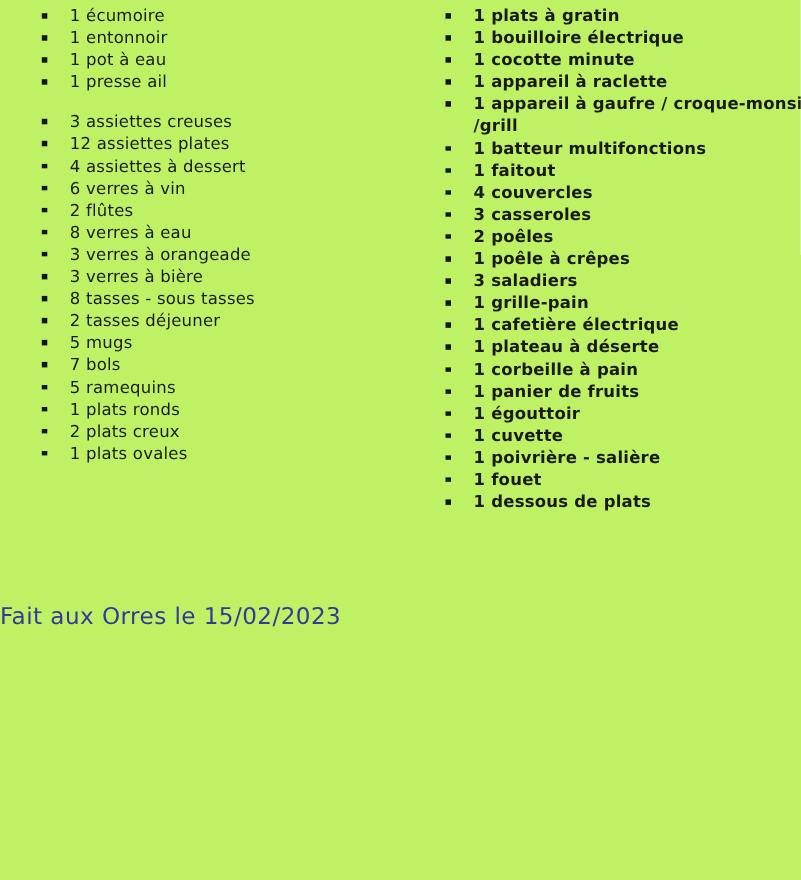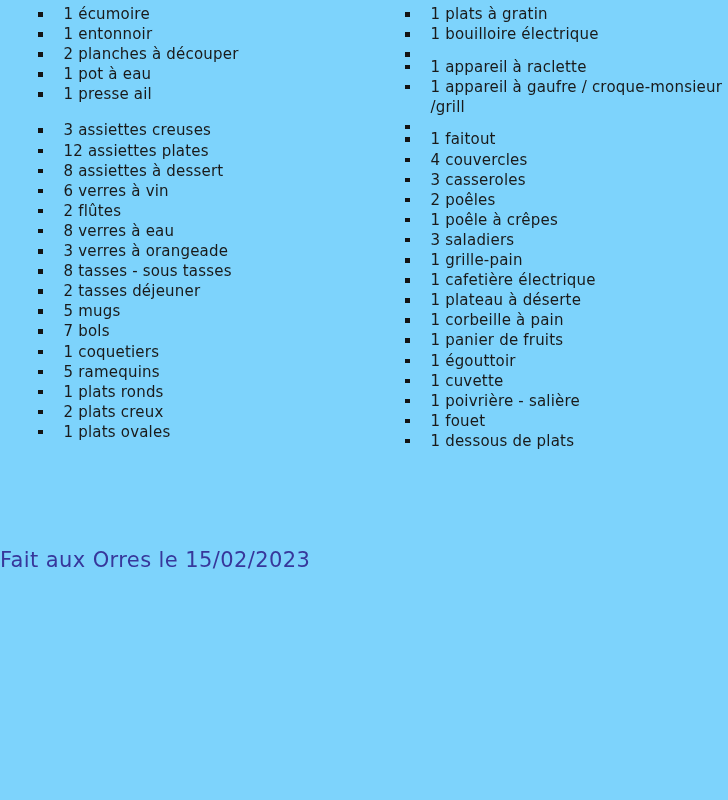--- a/index.html
+++ b/index.html
@@ -4,31 +4,31 @@
 <style>
   html, body {
     margin: 0;
     padding: 0;
     background: #ffffff;
   }
   .page {
     position: relative;
     width: 728px;
     height: 800px;
-    background: #7dd3fc;
+    background: #bef264;
     font-family: "DejaVu Sans", "Liberation Sans", sans-serif;
     color: #1a1a1a;
     overflow: hidden;
   }
   .col {
     position: absolute;
     top: 4px;
   }
   .col-left  { left: 38px;  width: 330px; }
-  .col-right { left: 405px; width: 315px; }
+  .col-right { left: 405px; width: 315px; font-weight: bold; }
   ul.item-list {
     list-style: none;
     margin: 0;
     padding: 0;
   }
   ul.item-list + ul.item-list {
     margin-top: 16px; 
   }
   li.row {
     display: flex;
@@ -69,79 +69,75 @@
         <li class="row">
           <span class="bullet"></span>
           <span class="item-text">1 écumoire</span>
         </li>
         <li class="row">
           <span class="bullet"></span>
           <span class="item-text">1 entonnoir</span>
         </li>
         <li class="row">
           <span class="bullet"></span>
-          <span class="item-text">2 planches à découper</span>
-        </li>
-        <li class="row">
-          <span class="bullet"></span>
           <span class="item-text">1 pot à eau</span>
         </li>
         <li class="row">
           <span class="bullet"></span>
           <span class="item-text">1 presse ail</span>
         </li>
       </ul>
     <ul class="item-list">
         <li class="row">
           <span class="bullet"></span>
           <span class="item-text">3 assiettes creuses</span>
         </li>
         <li class="row">
           <span class="bullet"></span>
           <span class="item-text">12 assiettes plates</span>
         </li>
         <li class="row">
           <span class="bullet"></span>
-          <span class="item-text">8 assiettes à dessert</span>
+          <span class="item-text">4 assiettes à dessert</span>
         </li>
         <li class="row">
           <span class="bullet"></span>
           <span class="item-text">6 verres à vin</span>
         </li>
         <li class="row">
           <span class="bullet"></span>
           <span class="item-text">2 flûtes</span>
         </li>
         <li class="row">
           <span class="bullet"></span>
           <span class="item-text">8 verres à eau</span>
         </li>
         <li class="row">
           <span class="bullet"></span>
           <span class="item-text">3 verres à orangeade</span>
         </li>
         <li class="row">
           <span class="bullet"></span>
+          <span class="item-text">3 verres à bière</span>
+        </li>
+        <li class="row">
+          <span class="bullet"></span>
           <span class="item-text">8 tasses - sous tasses</span>
         </li>
         <li class="row">
           <span class="bullet"></span>
           <span class="item-text">2 tasses déjeuner</span>
         </li>
         <li class="row">
           <span class="bullet"></span>
           <span class="item-text">5 mugs</span>
         </li>
         <li class="row">
           <span class="bullet"></span>
           <span class="item-text">7 bols</span>
-        </li>
-        <li class="row">
-          <span class="bullet"></span>
-          <span class="item-text">1 coquetiers</span>
         </li>
         <li class="row">
           <span class="bullet"></span>
           <span class="item-text">5 ramequins</span>
         </li>
         <li class="row">
           <span class="bullet"></span>
           <span class="item-text">1 plats ronds</span>
         </li>
         <li class="row">
@@ -160,32 +156,34 @@
         <li class="row">
           <span class="bullet"></span>
           <span class="item-text">1 plats à gratin</span>
         </li>
         <li class="row">
           <span class="bullet"></span>
           <span class="item-text">1 bouilloire électrique</span>
         </li>
         <li class="row">
           <span class="bullet"></span>
+          <span class="item-text">1 cocotte minute</span>
         </li>
         <li class="row">
           <span class="bullet"></span>
           <span class="item-text">1 appareil à raclette</span>
         </li>
         <li class="row">
           <span class="bullet"></span>
           <span class="item-text">1 appareil à gaufre / croque-monsieur
 /grill</span>
         </li>
         <li class="row">
           <span class="bullet"></span>
+          <span class="item-text">1 batteur multifonctions</span>
         </li>
         <li class="row">
           <span class="bullet"></span>
           <span class="item-text">1 faitout</span>
         </li>
         <li class="row">
           <span class="bullet"></span>
           <span class="item-text">4 couvercles</span>
         </li>
         <li class="row">

